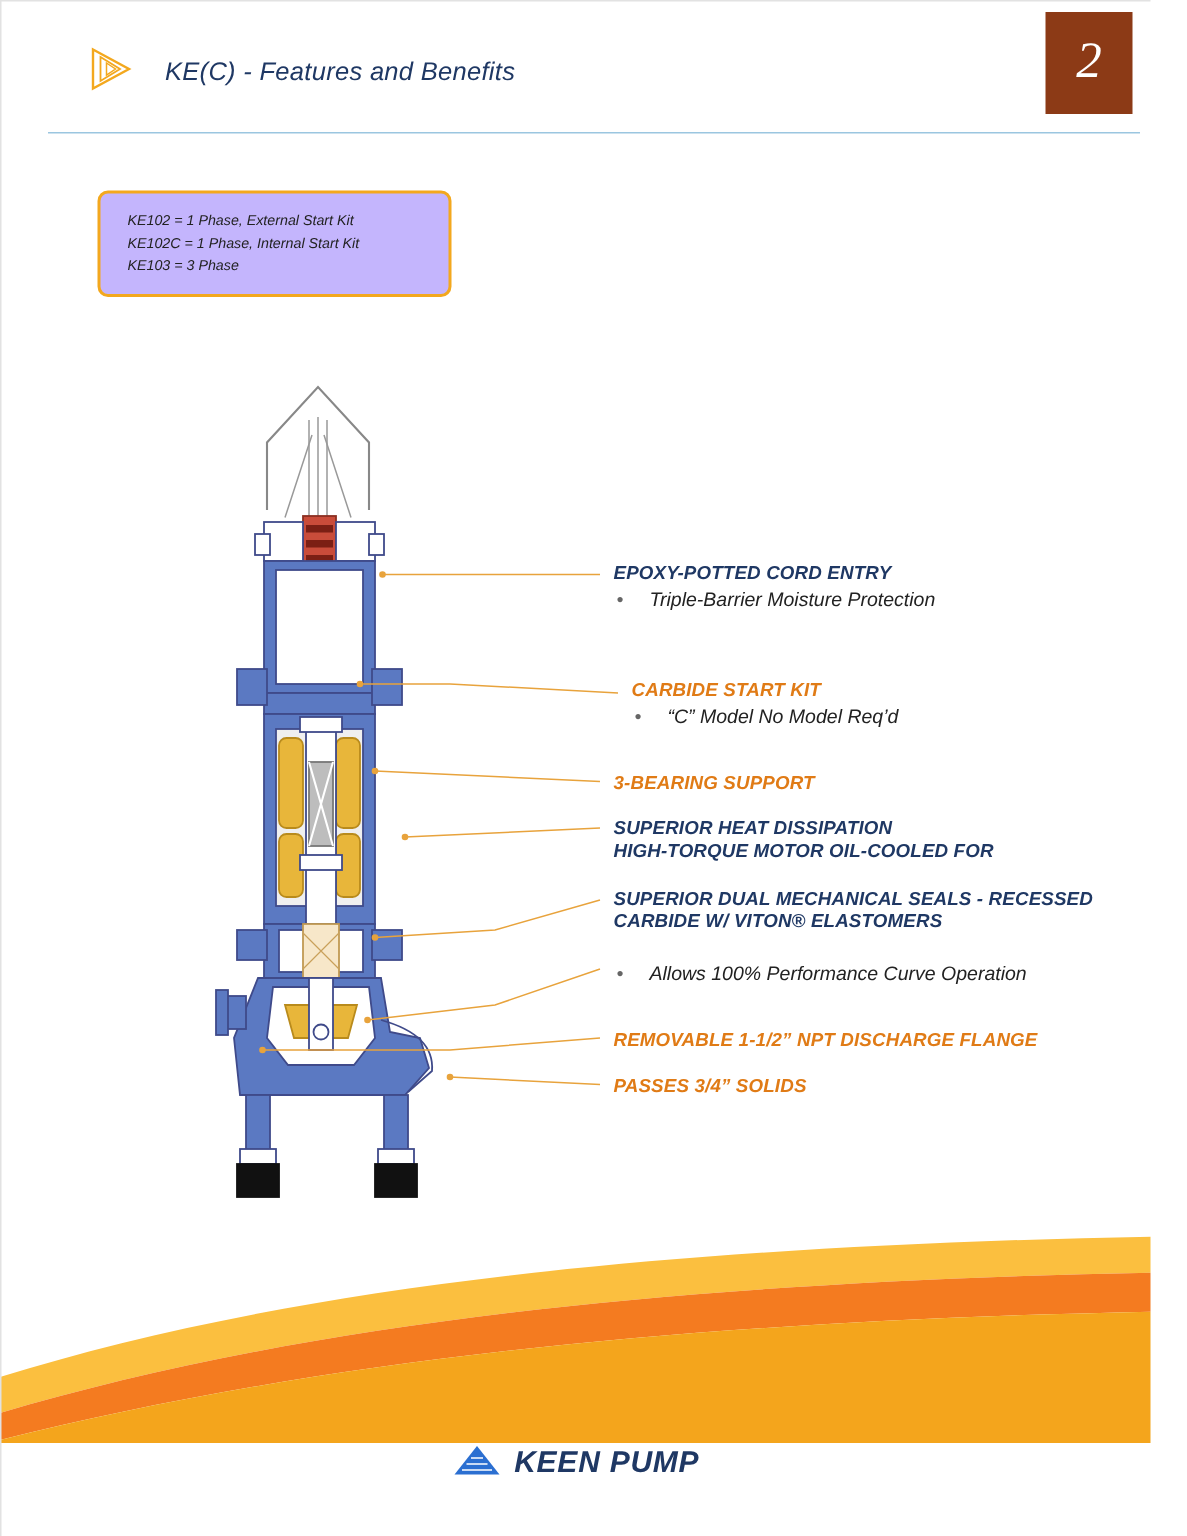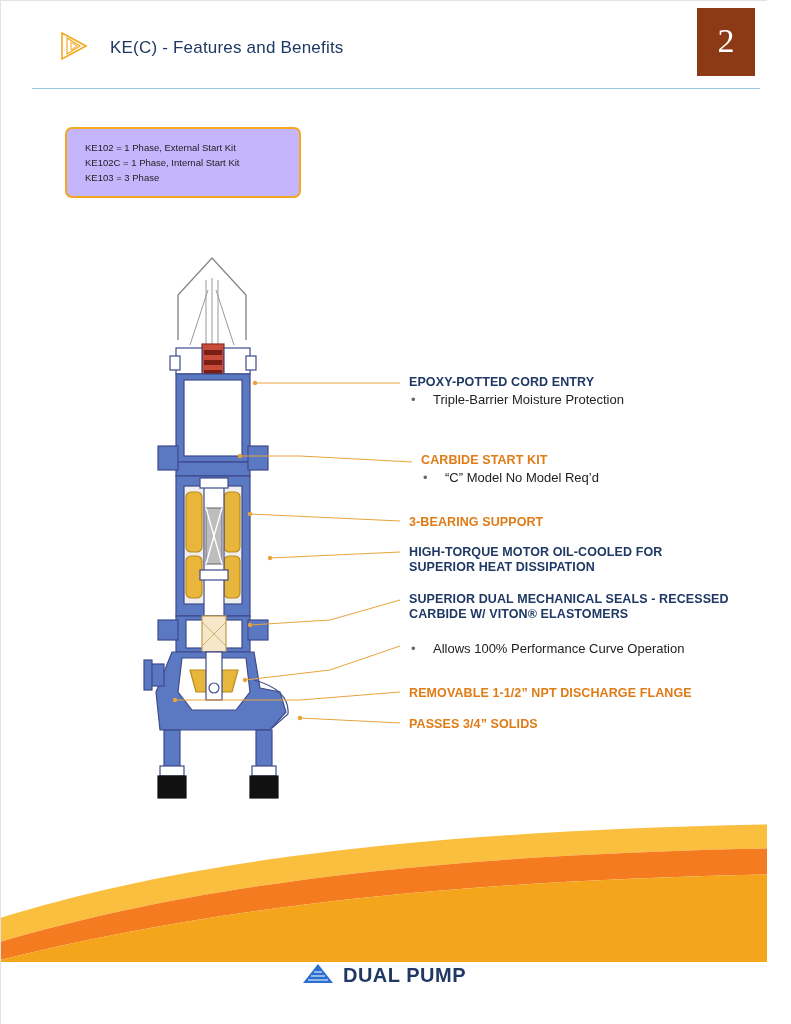--- a/index.html
+++ b/index.html
@@ -14,20 +14,21 @@
     overflow: hidden;
     position: relative;
   }
   .page {
     position: absolute;
     left: 0; top: 0;
     width: 767px;
     height: 1024px;
     background: #ffffff;
     overflow: hidden;
+    font-style: italic;
   }
 
   
   .header-logo {
     position: absolute;
     left: 58px;
     top: 30px;
     width: 34px;
     height: 32px;
   }
@@ -282,22 +283,22 @@
   <div class="annot" style="left:421px; top:453px;">
     <div class="title orange">CARBIDE START KIT</div>
     <div class="sub"><span class="bullet">•</span><span>“C” Model No Model Req’d</span></div>
   </div>
 
   <div class="annot" style="left:409px; top:515px;">
     <div class="title orange">3-BEARING SUPPORT</div>
   </div>
 
   <div class="annot" style="left:409px; top:545px;">
+    <div class="title blue">SUPERIOR HEAT DISSIPATION</div>
     <div class="title blue">HIGH-TORQUE MOTOR OIL-COOLED FOR</div>
-    <div class="title blue">SUPERIOR HEAT DISSIPATION</div>
   </div>
 
   <div class="annot" style="left:409px; top:592px;">
     <div class="title blue">SUPERIOR DUAL MECHANICAL SEALS - RECESSED</div>
     <div class="title blue">CARBIDE W/ VITON® ELASTOMERS</div>
   </div>
 
   <div class="annot" style="left:409px; top:639px;">
     <div class="sub"><span class="bullet">•</span><span>Allows 100% Performance Curve Operation</span></div>
   </div>
@@ -318,17 +319,17 @@
     </svg>
   </div>
 
   <div class="footer-logo">
     <div class="mark">
       <svg width="34" height="28" viewBox="0 0 34 28">
         <path d="M2 22 L17 3 L32 22 Z" fill="#2b6fd1"></path>
         <path d="M7 19 L27 19 M10 15 L24 15 M13 11 L21 11" stroke="#ffffff" stroke-width="1.1"></path>
       </svg>
     </div>
-    <div class="text">DUAL PUMP</div>
+    <div class="text">KEEN PUMP</div>
   </div>
 
   <div class="page-border"></div>
 </div>
 
 </body></html>

